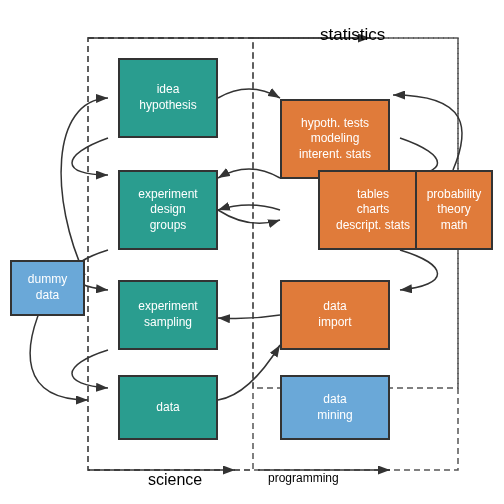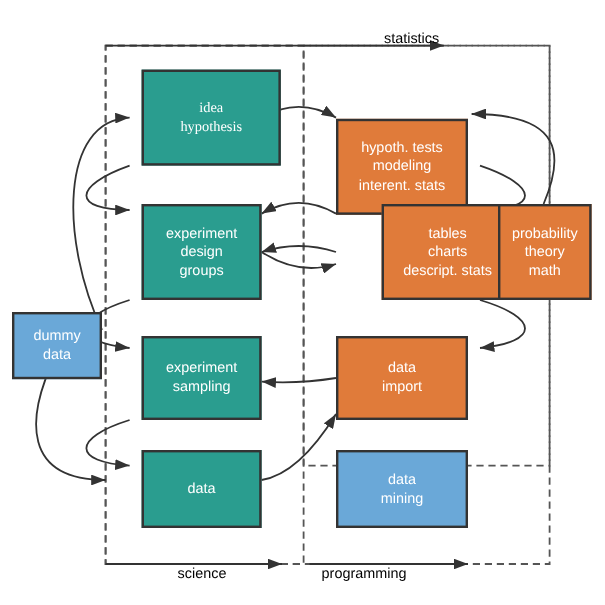--- a/index.html
+++ b/index.html
@@ -18,29 +18,29 @@
       top: 0; left: 0;
       width: 504px;
       height: 504px;
     }
 
     
     .label-statistics {
       position: absolute;
       top: 25px;
       left: 320px;
-      font-size: 12px;
+      font-size: 17px;
       color: #000;
     }
 
     .label-science {
       position: absolute;
       top: 471px;
       left: 148px;
-      font-size: 12px;
+      font-size: 16px;
       color: #000;
     }
 
     .label-programming {
       position: absolute;
       top: 471px;
       left: 268px;
       font-size: 12px;
       color: #000;
       text-align: center;
@@ -70,21 +70,21 @@
     }
 
     .box-blue {
       background-color: #6aa8d8;
       color: #fff;
     }
 
     
     .box-idea {
       top: 58px; left: 118px;
-      width: 116px; height: 80px; font-family: Liberation Serif, serif;
+      width: 100px; height: 80px;
     }
 
     .box-experiment-design {
       top: 170px; left: 118px;
       width: 100px; height: 80px;
     }
 
     .box-experiment-sampling {
       top: 280px; left: 118px;
       width: 100px; height: 70px;

